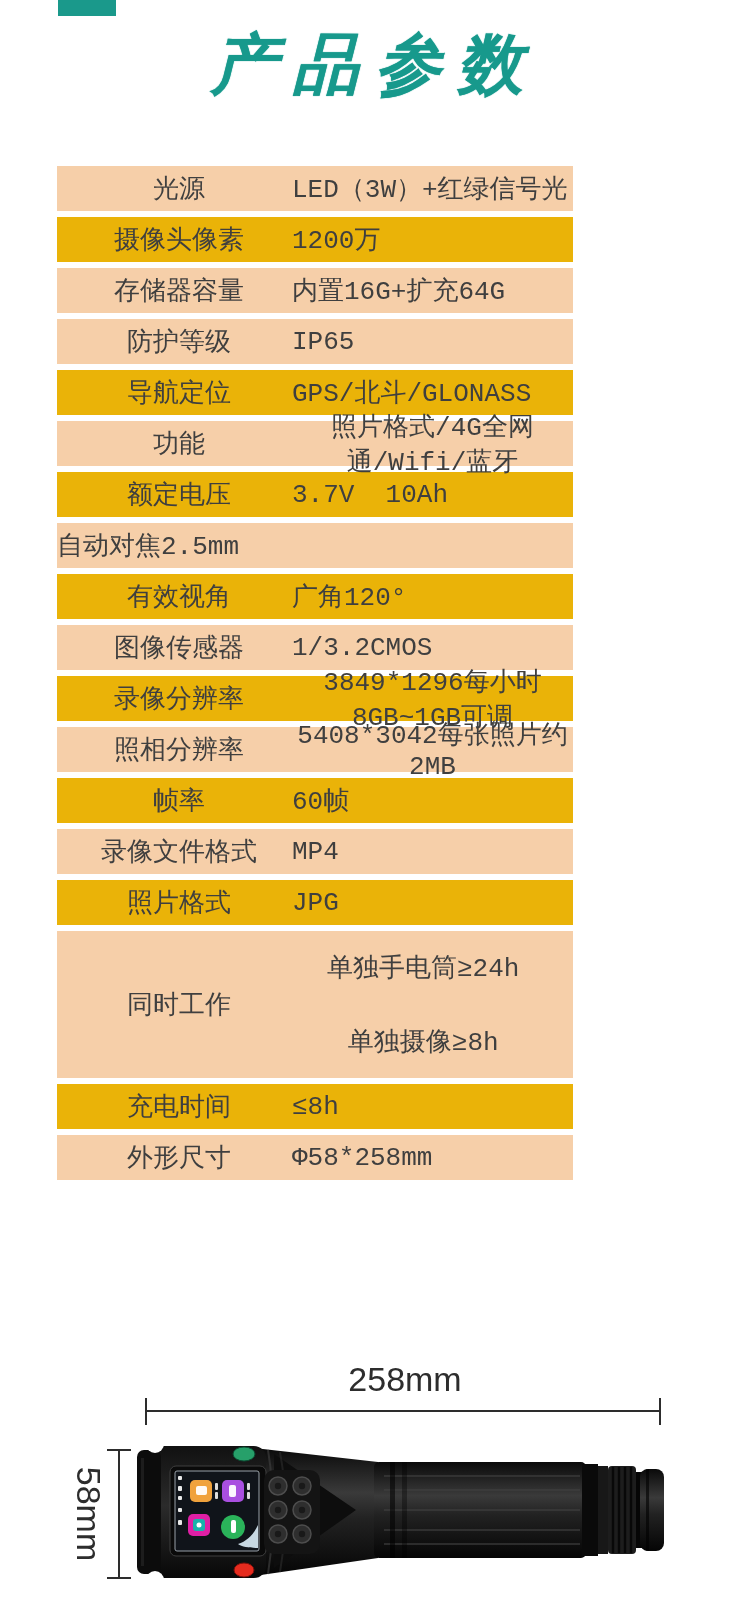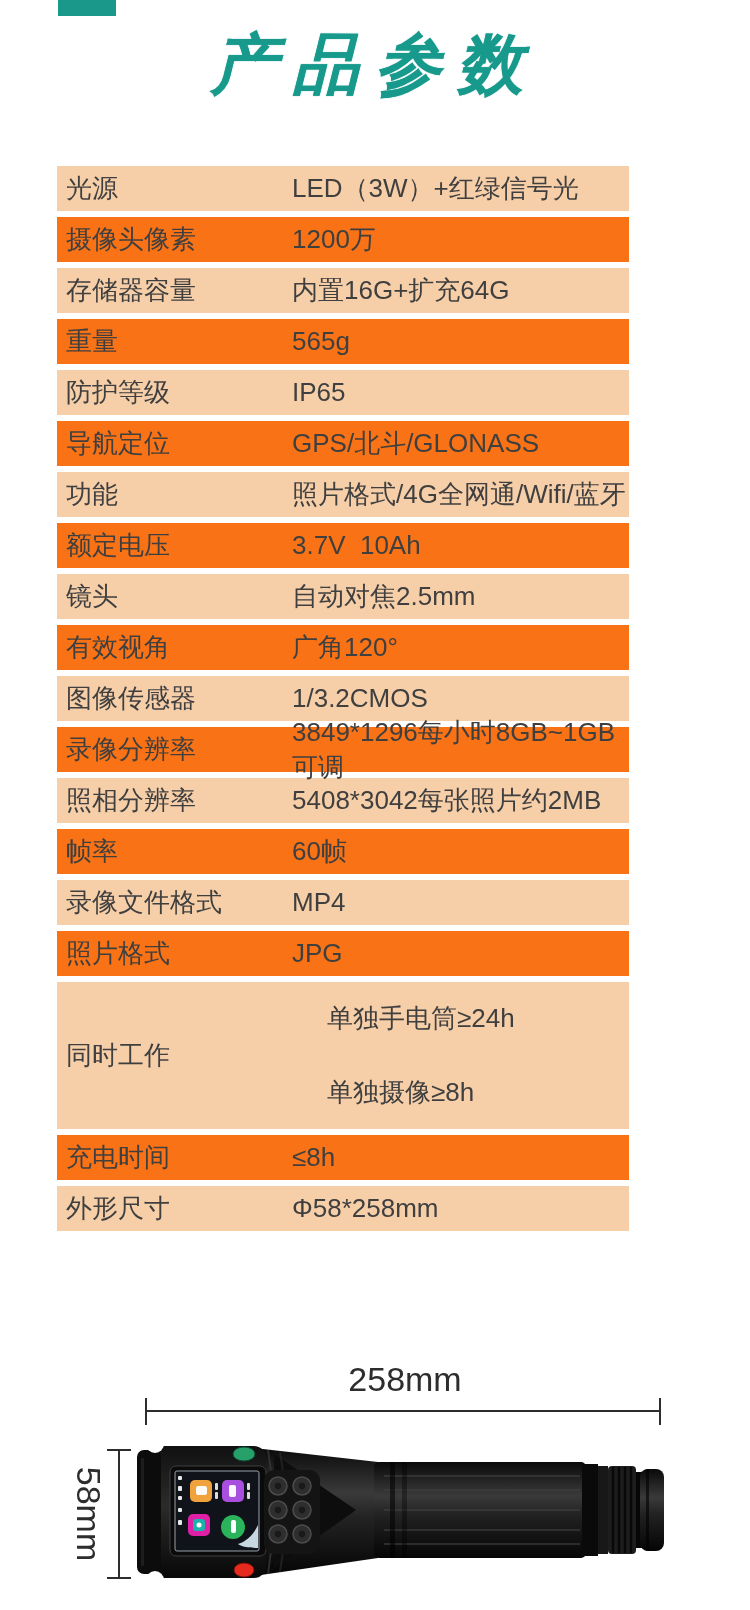--- a/index.html
+++ b/index.html
@@ -10,30 +10,30 @@
   }
   .corner-badge{
     position:absolute;left:58px;top:0;width:58px;height:16px;
     background:#1a998b;
   }
   .page-title{
     position:absolute;top:20px;left:0;width:750px;margin:0;
     text-align:center;font-size:66px;font-weight:bold;font-style:italic;
     color:#17998c;letter-spacing:16px;text-shadow:0 0 1px #17998c;
   }
-  .spec-table{position:absolute;left:57px;top:166px;width:572px;}
+  .spec-table{position:absolute;left:57px;top:166px;width:516px;text-align:center;}
   .row{
     display:flex;align-items:center;height:45px;margin-bottom:6px;
     font-size:26px;
   }
   .row.peach{background:#f6cfa9;}
-  .row.gray{background:#f97316;}
+  .row.gray{background:#eab308;}
   .row.tall{height:147px;}
   .cell-label{width:226px;padding-left:9px;flex-shrink:0;}
-  .cell-value{white-space:pre-wrap;}
+  .cell-value{white-space:pre-wrap;font-family:Liberation Mono, monospace;}
   .row.tall .cell-value{
     align-self:stretch;display:flex;flex-direction:column;
     justify-content:space-around;
     margin-left:35px;
   }
   .dim-length-label{
     position:absolute;left:0;top:1360px;width:810px;text-align:center;
     font-size:34px;color:#2d2d2d;
   }
   .dim-line{position:absolute;background:#2d2d2d;}
@@ -62,42 +62,37 @@
     <div class="cell-value">LED（3W）+红绿信号光</div>
   </div>
   <div class="row gray">
     <div class="cell-label">摄像头像素</div>
     <div class="cell-value">1200万</div>
   </div>
   <div class="row peach">
     <div class="cell-label">存储器容量</div>
     <div class="cell-value">内置16G+扩充64G</div>
   </div>
-  <div class="row gray">
-    <div class="cell-label">重量</div>
-    <div class="cell-value">565g</div>
-  </div>
   <div class="row peach">
     <div class="cell-label">防护等级</div>
     <div class="cell-value">IP65</div>
   </div>
   <div class="row gray">
     <div class="cell-label">导航定位</div>
     <div class="cell-value">GPS/北斗/GLONASS</div>
   </div>
   <div class="row peach">
     <div class="cell-label">功能</div>
     <div class="cell-value">照片格式/4G全网通/Wifi/蓝牙</div>
   </div>
   <div class="row gray">
     <div class="cell-label">额定电压</div>
     <div class="cell-value">3.7V  10Ah</div>
   </div>
   <div class="row peach">
-    <div class="cell-label">镜头</div>
     <div class="cell-value">自动对焦2.5mm</div>
   </div>
   <div class="row gray">
     <div class="cell-label">有效视角</div>
     <div class="cell-value">广角120°</div>
   </div>
   <div class="row peach">
     <div class="cell-label">图像传感器</div>
     <div class="cell-value">1/3.2CMOS</div>
   </div>

